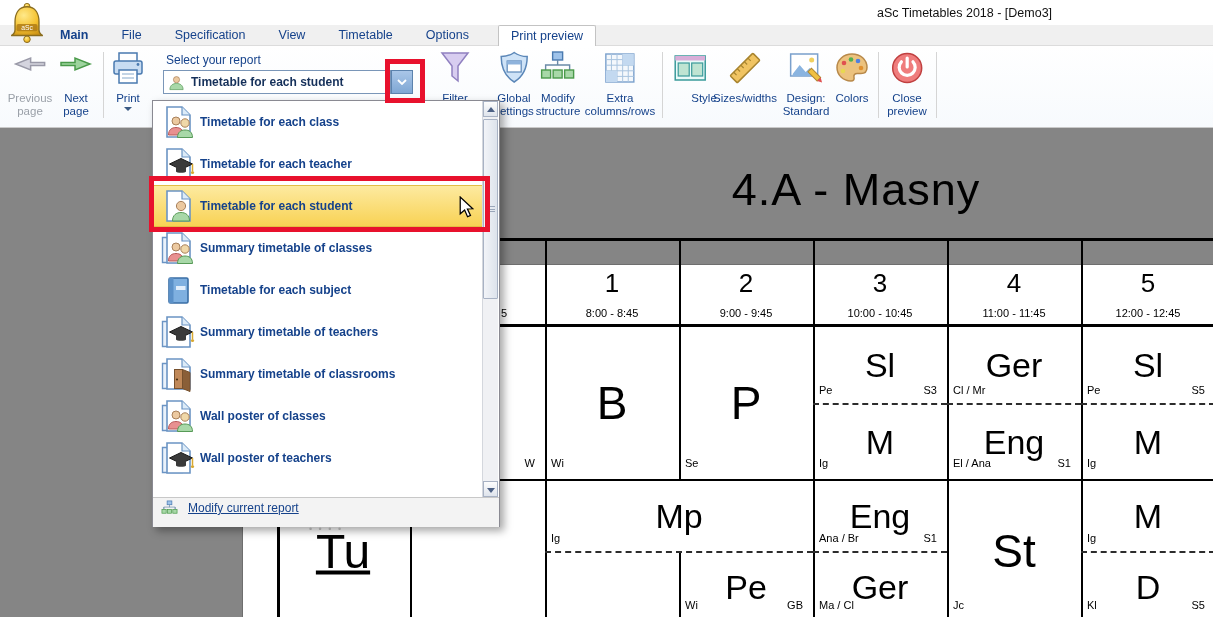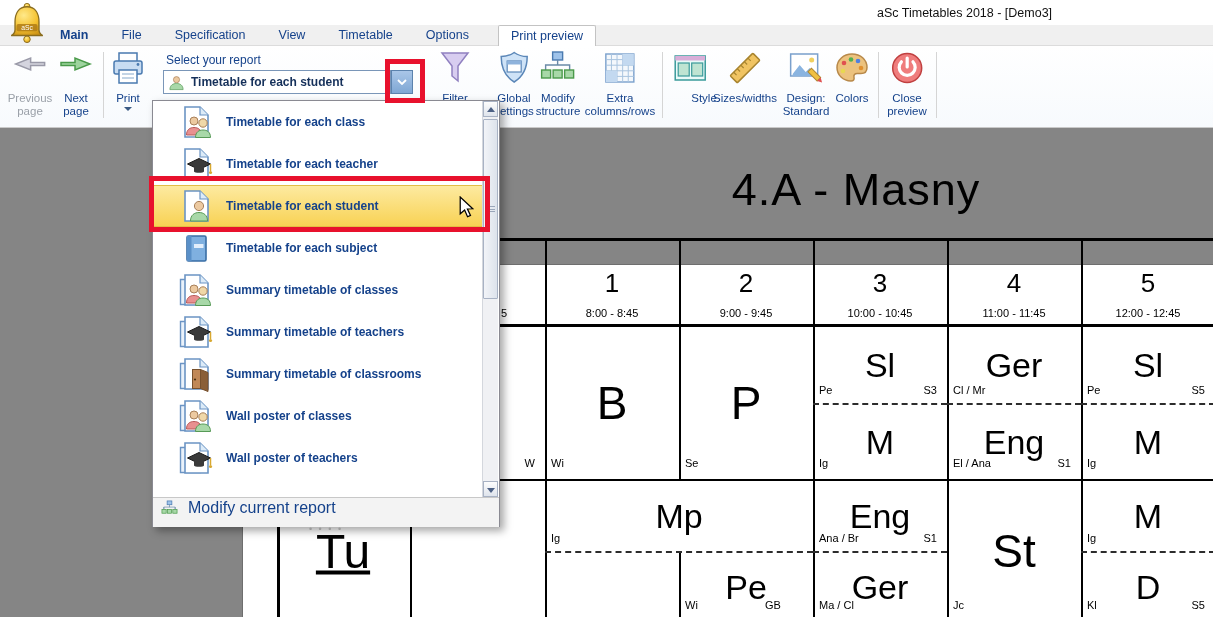--- a/index.html
+++ b/index.html
@@ -51,38 +51,38 @@
   .pnum { position:absolute; transform:translate(-50%,-50%); font-size:26px; color:#000; }
   .ptime { position:absolute; transform:translate(-50%,-50%); font-size:11px; color:#000; }
   .subj { position:absolute; transform:translate(-50%,-50%); color:#000; }
   .lab { position:absolute; font-size:11px; color:#000; }
   .dayl { position:absolute; transform:translate(-50%,-50%); font-size:48px; color:#000;text-decoration:underline; }
 
   
   .dropdown { position:absolute; left:152px; top:100px; width:348px; height:427px; background:#fff;
     border:1px solid #8a8a92; box-shadow:4px 4px 8px rgba(0,0,0,.35); z-index:10; }
   .dd-items { position:absolute; left:0; top:0; width:331px; height:396px; overflow:hidden; }
-  .dd-item { position:relative; width:100%; height:42px; display:flex; align-items:center; gap:12px; padding-left:25px; }
+  .dd-item { position:relative; width:100%; height:42px; display:flex; align-items:center; gap:4px; padding-left:7px; }
   .dd-item .dicon { width:36px; height:36px; flex:0 0 36px; }
   .dd-item .dlabel { font-size:12px; font-weight:600; color:#15428b; }
   .dd-item.selected { background:linear-gradient(#fdeaa0,#f8d254); border-top:1px solid #e3bd45; border-bottom:1px solid #e3bd45; }
   .dd-scroll { position:absolute; right:1px; top:0; width:16px; height:396px; background:#f0f1f4; border-left:1px solid #d4d7dd; }
   .dd-btnup,.dd-btndn { position:absolute; left:0; width:15px; height:16px;
     background:linear-gradient(#fdfdfd,#dfe4ec); border:1px solid #a8b2c4; }
   .dd-btnup{ top:0; } .dd-btndn{ bottom:0; }
   .tri-up { position:absolute; left:3px; top:5px; width:0; height:0; border-left:4px solid transparent; border-right:4px solid transparent; border-bottom:5px solid #4d6185; }
   .tri-dn { position:absolute; left:3px; top:6px; width:0; height:0; border-left:4px solid transparent; border-right:4px solid transparent; border-top:5px solid #4d6185; }
   .dd-thumb { position:absolute; left:0; top:18px; width:15px; height:180px;
     background:linear-gradient(90deg,#f2f4f8,#dde3ec); border:1px solid #a8b2c4; border-radius:1px; }
   .dd-grip { position:absolute; left:3px; top:86px; width:8px; height:6px;
     border-top:1px solid #9aa6ba; border-bottom:1px solid #9aa6ba; }
   .dd-grip::after { content:""; position:absolute; left:0; top:2px; width:8px; height:1px; background:#9aa6ba; }
   .dd-footer { position:absolute; left:0; top:396px; width:346px; height:21px; background:#f3f3f3;
     border-top:1px solid #c8c8c8; display:flex; align-items:center; gap:10px; padding-left:8px; }
-  .dd-footer .flabel { font-size:16px; color:#15428b; }
+  .dd-footer .flabel { font-size:12px; color:#15428b;text-decoration:underline; }
   .dd-resize { position:absolute; left:0; top:417px; width:346px; height:9px; background:#f3f3f3; text-align:center; }
   .dd-resize span { font-size:9px; color:#9a9a9a; line-height:7px; letter-spacing:2px; }
 
   
   .redbox { position:absolute; border:5px solid #e8112d; z-index:20; }
   .cursor { position:absolute; z-index:30; }
 </style>
 </head>
 <body>
 
@@ -306,21 +306,21 @@
       <div class="lab" style="left:1087px;top:384px">Pe</div>
       <div class="lab" style="top:384px;left:1145px;width:60px;text-align:right">S5</div>
       <div class="subj" style="left:1148px;top:442px;font-size:34px">M</div>
       <div class="lab" style="left:1087px;top:457px">Ig</div>
       <div class="dayl" style="left:343px;top:551px">Tu</div>
       <div class="dash" style="left:545px;top:551px;width:268px"></div>
       <div class="subj" style="left:679px;top:516px;font-size:34px">Mp</div>
       <div class="lab" style="left:551px;top:532px">Ig</div>
       <div class="subj" style="left:746px;top:587px;font-size:34px">Pe</div>
       <div class="lab" style="left:685px;top:599px">Wi</div>
-      <div class="lab" style="top:599px;left:743px;width:60px;text-align:center">GB</div>
+      <div class="lab" style="top:599px;left:743px;width:60px;text-align:right">GB</div>
       <div class="dash" style="left:813px;top:551px;width:134px"></div>
       <div class="subj" style="left:880px;top:516px;font-size:34px">Eng</div>
       <div class="lab" style="left:819px;top:532px">Ana / Br</div>
       <div class="lab" style="top:532px;left:877px;width:60px;text-align:right">S1</div>
       <div class="subj" style="left:880px;top:587px;font-size:34px">Ger</div>
       <div class="lab" style="left:819px;top:599px">Ma / Cl</div>
       <div class="subj" style="left:1014px;top:551px;font-size:46px">St</div>
       <div class="lab" style="left:953px;top:599px">Jc</div>
       <div class="dash" style="left:1081px;top:551px;width:134px"></div>
       <div class="subj" style="left:1148px;top:516px;font-size:34px">M</div>
@@ -358,37 +358,37 @@
           <span class="dicon"><svg viewBox="0 0 36 36" width="36" height="36">
               <path d="M7 3h15l8 8v22H7z" fill="#fff" stroke="#6b94c4" stroke-width="1.6"></path>
               <path d="M22 3v8h8" fill="#dcebf8" stroke="#6b94c4" stroke-width="1.2"></path>
               <circle cx="21" cy="18" r="4.6" fill="#ecc9a0" stroke="#a8805a"></circle>
               <path d="M12.5 33c0-6 4-8.5 8.5-8.5s8.5 2.5 8.5 8.5z" fill="#a8d8a8" stroke="#579a57"></path>
             </svg></span>
           <span class="dlabel">Timetable for each student</span>
         </div>
         <div class="dd-item">
           <span class="dicon"><svg viewBox="0 0 36 36" width="36" height="36">
-              <rect x="9" y="6" width="19" height="25" rx="1.5" fill="#7fb0e0" stroke="#3a6ea5" stroke-width="1.6"></rect>
-              <rect x="9" y="6" width="4.5" height="25" fill="#5a90c8"></rect>
-              <rect x="16" y="14" width="9.5" height="4" fill="#e2eefb"></rect>
-            </svg></span>
-          <span class="dlabel">Timetable for each subject</span>
-        </div>
-        <div class="dd-item">
-          <span class="dicon"><svg viewBox="0 0 36 36" width="36" height="36">
               <path d="M2.5 7.5h13l7 7v18h-20z" fill="#eaf2fb" stroke="#6b94c4" stroke-width="1.4"></path>
               <path d="M7 3h15l8 8v22H7z" fill="#fff" stroke="#6b94c4" stroke-width="1.6"></path>
               <path d="M22 3v8h8" fill="#dcebf8" stroke="#6b94c4" stroke-width="1.2"></path>
               <circle cx="16" cy="17" r="4" fill="#ecc9a0" stroke="#a8805a"></circle>
               <path d="M8.5 31c0-5.5 3.5-7.5 7.5-7.5s7.5 2 7.5 7.5z" fill="#e89090" stroke="#b85a5a"></path>
               <circle cx="25" cy="19" r="4.2" fill="#f0d8a8" stroke="#a8805a"></circle>
               <path d="M17.5 33.5c0-5.5 3.5-7.5 7.5-7.5s7.5 2 7.5 7.5z" fill="#a8d8a8" stroke="#579a57"></path>
             </svg></span>
           <span class="dlabel">Summary timetable of classes</span>
+        </div>
+        <div class="dd-item">
+          <span class="dicon"><svg viewBox="0 0 36 36" width="36" height="36">
+              <rect x="9" y="6" width="19" height="25" rx="1.5" fill="#7fb0e0" stroke="#3a6ea5" stroke-width="1.6"></rect>
+              <rect x="9" y="6" width="4.5" height="25" fill="#5a90c8"></rect>
+              <rect x="16" y="14" width="9.5" height="4" fill="#e2eefb"></rect>
+            </svg></span>
+          <span class="dlabel">Timetable for each subject</span>
         </div>
         <div class="dd-item">
           <span class="dicon"><svg viewBox="0 0 36 36" width="36" height="36">
               <path d="M2.5 7.5h13l7 7v18h-20z" fill="#eaf2fb" stroke="#6b94c4" stroke-width="1.4"></path>
               <path d="M7 3h15l8 8v22H7z" fill="#fff" stroke="#6b94c4" stroke-width="1.6"></path>
               <path d="M22 3v8h8" fill="#dcebf8" stroke="#6b94c4" stroke-width="1.2"></path>
               <path d="M21 12.5l11.5 5.5L21 23.5 9.5 18z" fill="#3a3a3a" stroke="#1a1a1a"></path>
               <path d="M16 21v4.5c0 1.8 10 1.8 10 0V21" fill="#3a3a3a"></path>
               <path d="M32.5 18v7" stroke="#d8a830" stroke-width="1.5" fill="none"></path>
               <circle cx="32.5" cy="26.5" r="1.6" fill="#d8a830"></circle>

